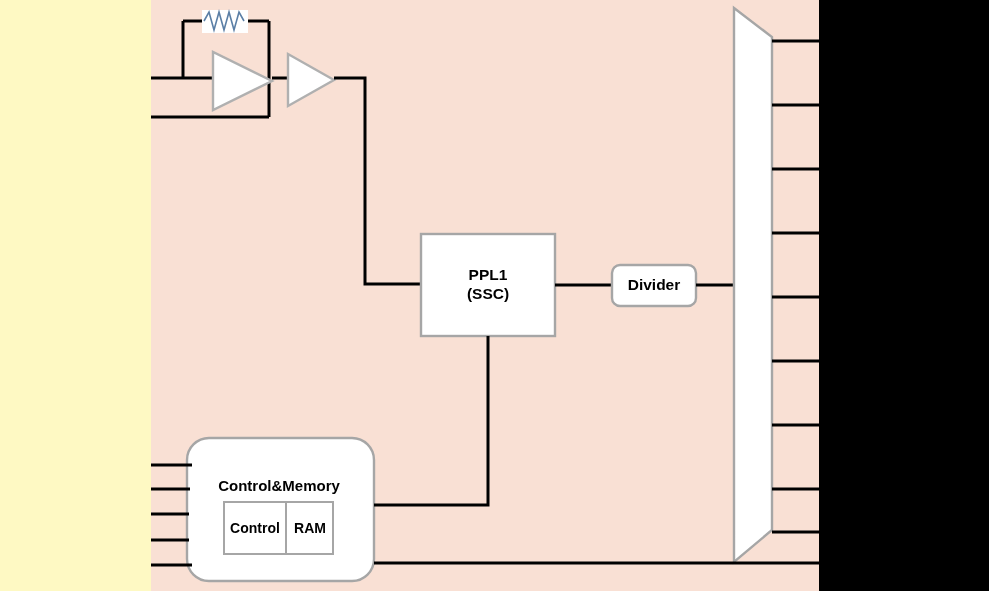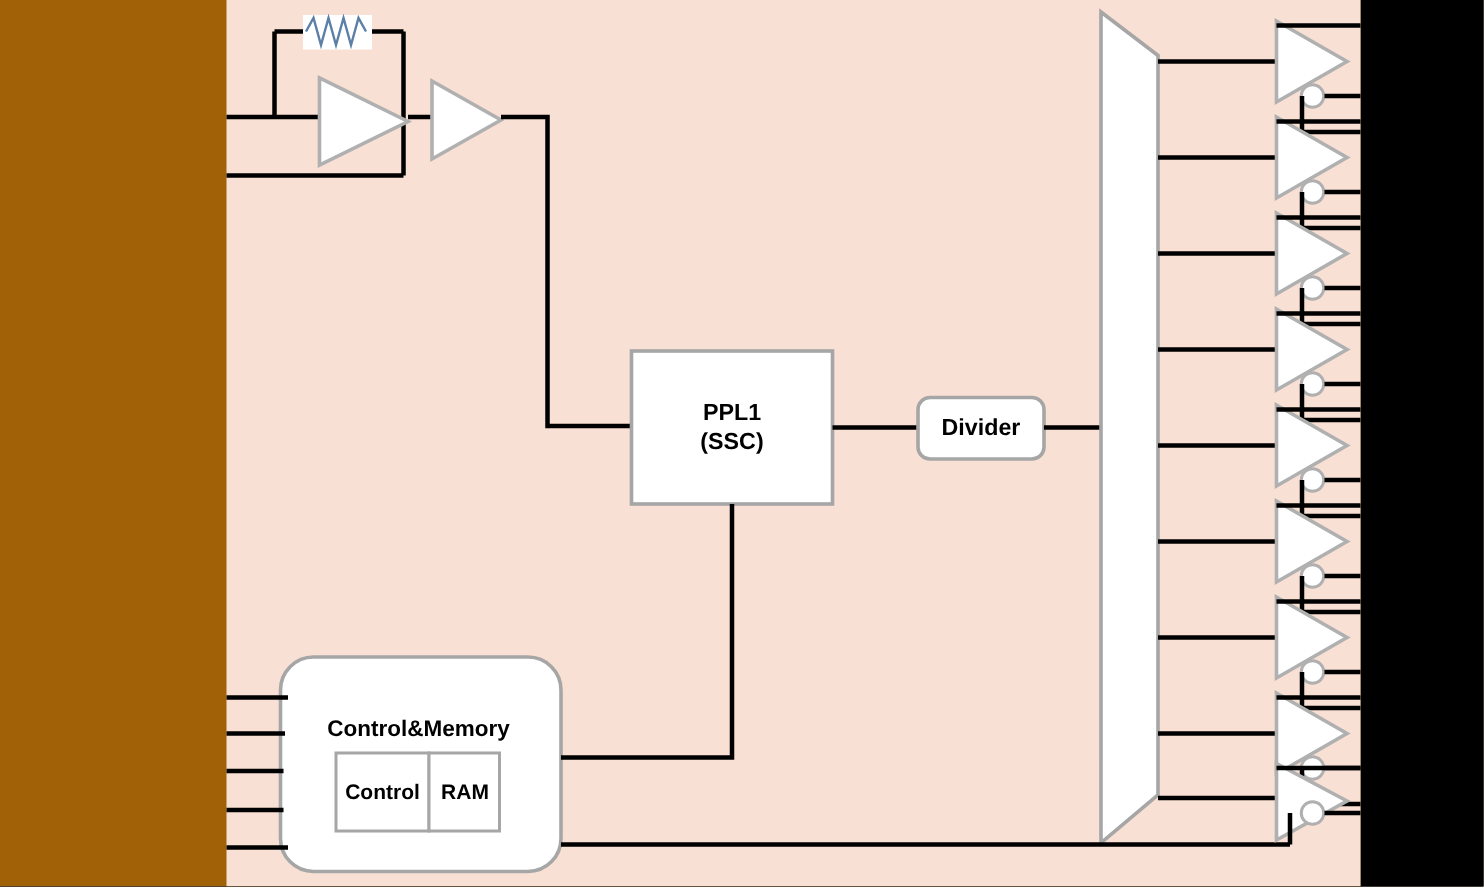--- a/index.html
+++ b/index.html
@@ -2,23 +2,23 @@
 <html><head>
 <meta charset="utf-8">
 <style>
   html, body {
     margin: 0;
     padding: 0;
     background: #000000;
   }
   #canvas {
     position: relative;
-    width: 907px;
+    width: 819px;
     height: 591px;
-    background: #a16207;
+    background: #fef9c3;
     overflow: hidden;
     font-family: "Liberation Sans", sans-serif;
   }
   #diagram-surface {
     position: absolute;
     left: 151px;
     top: 0px;
     width: 767px;
     height: 591px;
     background: #f9e0d4;

